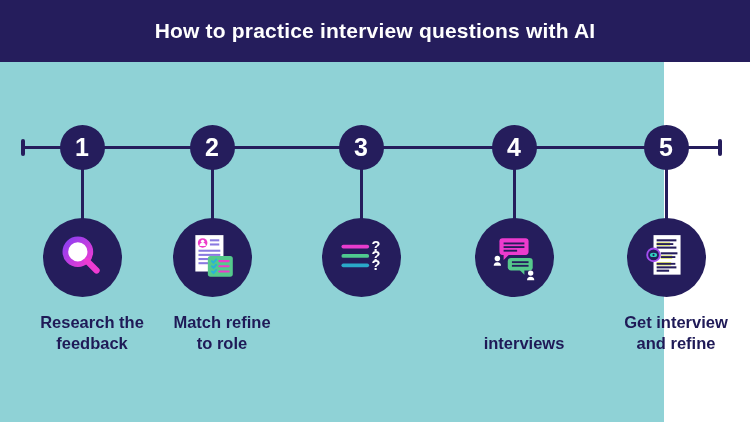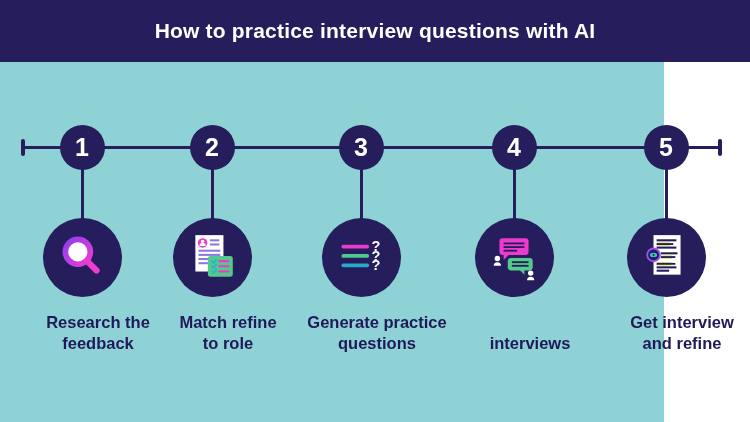--- a/index.html
+++ b/index.html
@@ -40,21 +40,21 @@
   .num-circle span { color:#fff; font-size:25px; font-weight:bold; }
 
   .icon-circle {
     position:absolute; left:50%; top:156px; width:79px; height:79px; margin-left:-39.5px;
     background:#251d5c; border-radius:50%;
     display:flex; align-items:center; justify-content:center;
   }
   .icon-circle svg { width:52px; height:52px; display:block; }
 
   .label {
-    position:absolute; left:16px; top:250px; width:150px;
+    position:absolute; left:10px; top:250px; width:150px;
     color:#1f1a57; font-size:16.5px; font-weight:bold; line-height:21px;
   }
 </style>
 </head>
 <body>
 
 <div class="canvas">
 
   <div class="header">
     <h1>How to practice interview questions with AI</h1>
@@ -140,22 +140,21 @@
             <line x1="8" y1="32" x2="31" y2="32" stroke="#2aa9c9"></line>
           </g>
           <g fill="#ffffff" font-family="'Liberation Sans',sans-serif" font-size="14" font-weight="bold">
             <text x="35" y="18.5">?</text>
             <text x="35" y="27.5">?</text>
             <text x="35" y="36.5">?</text>
           </g>
         </svg>
       </div>
       <div class="label">
-        <span>Generate practice</span><br>
-        <span>questions</span>
+        <br>
       </div>
     </div>
 
     <div class="step step-4">
       <div class="connector"></div>
       <div class="num-circle">
         <span>4</span>
       </div>
       <div class="icon-circle">
         <svg viewBox="0 0 50 50" aria-hidden="true">

